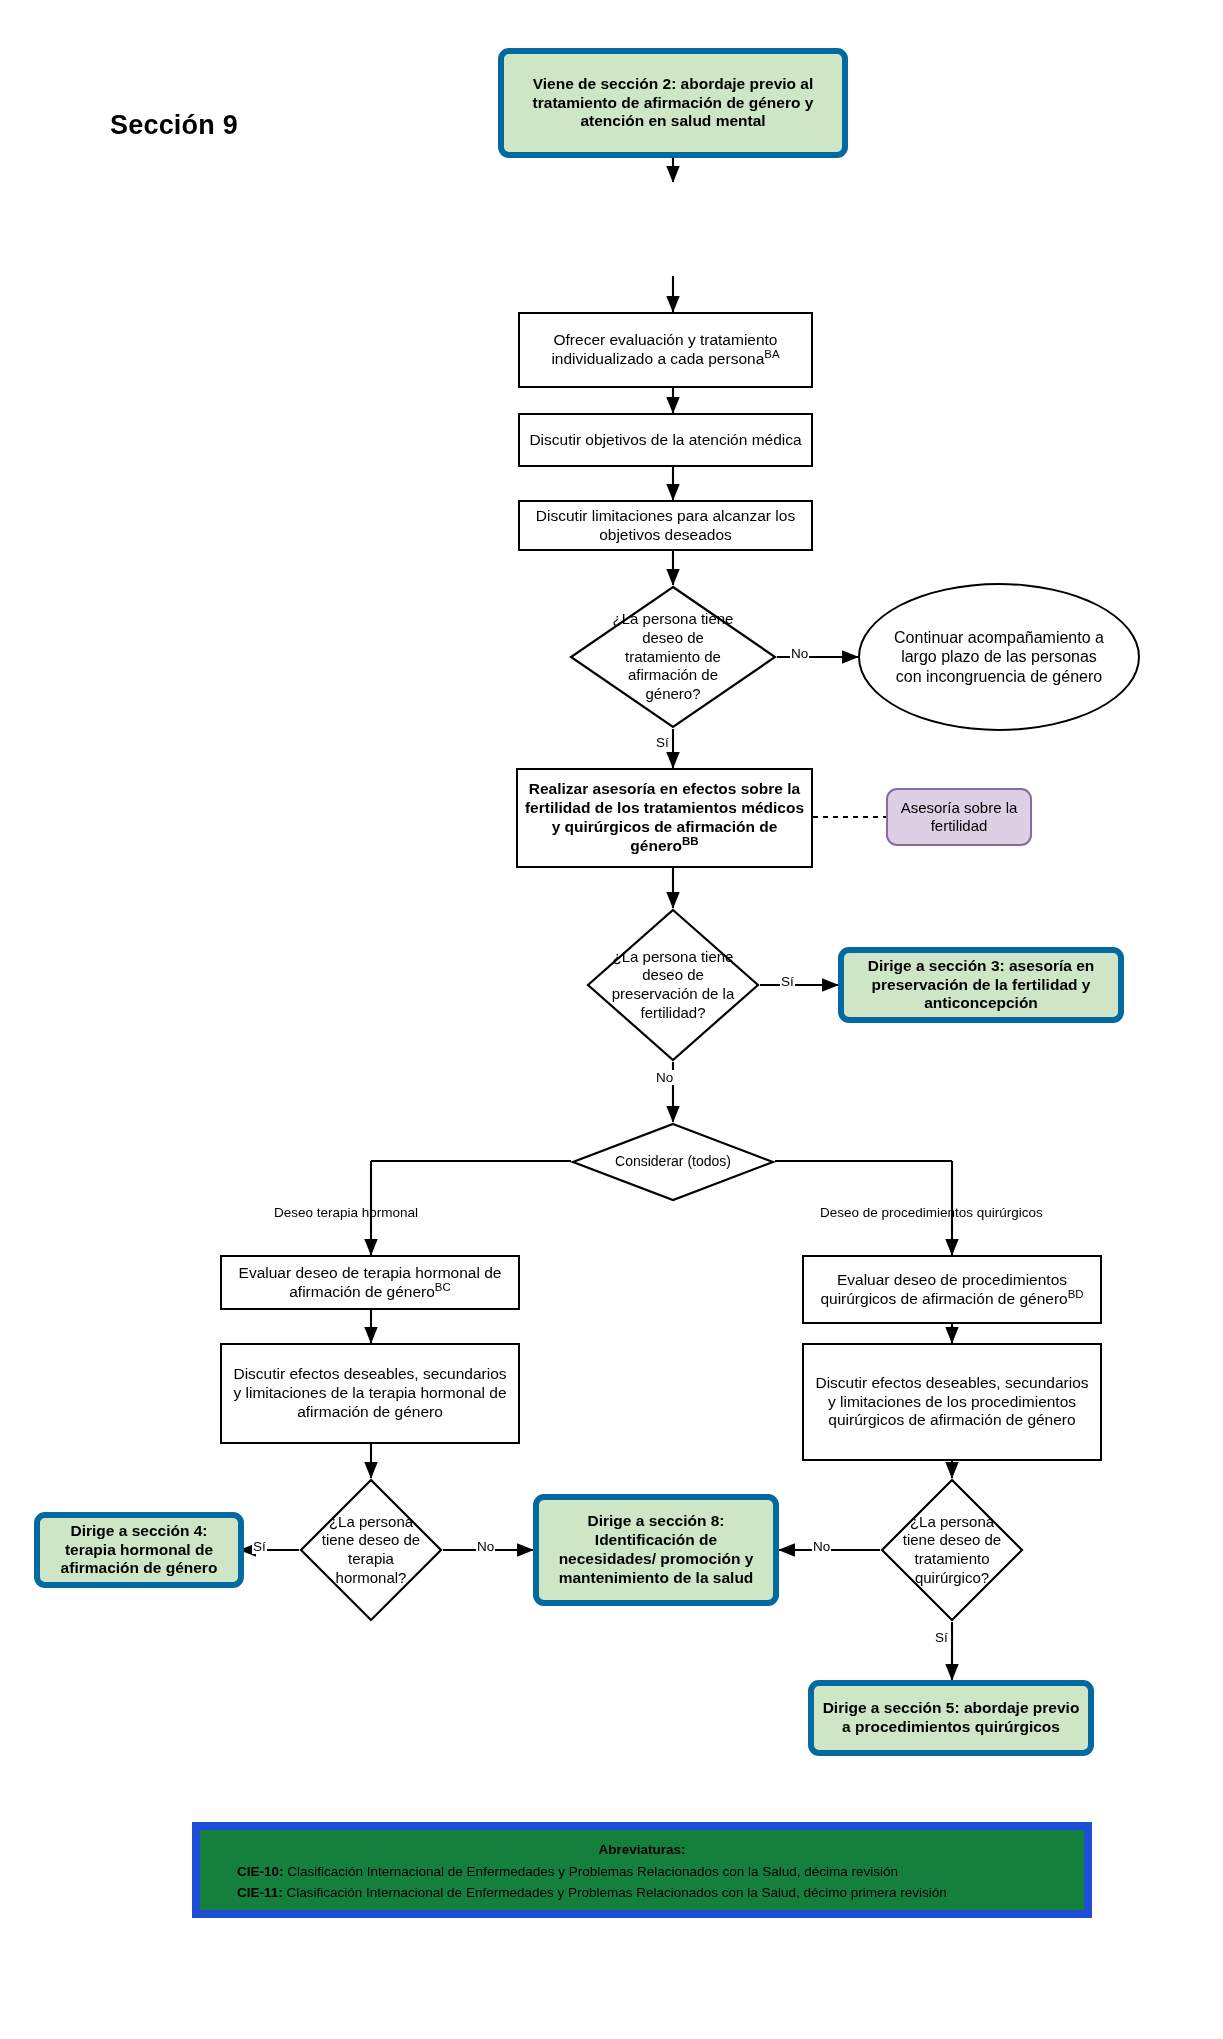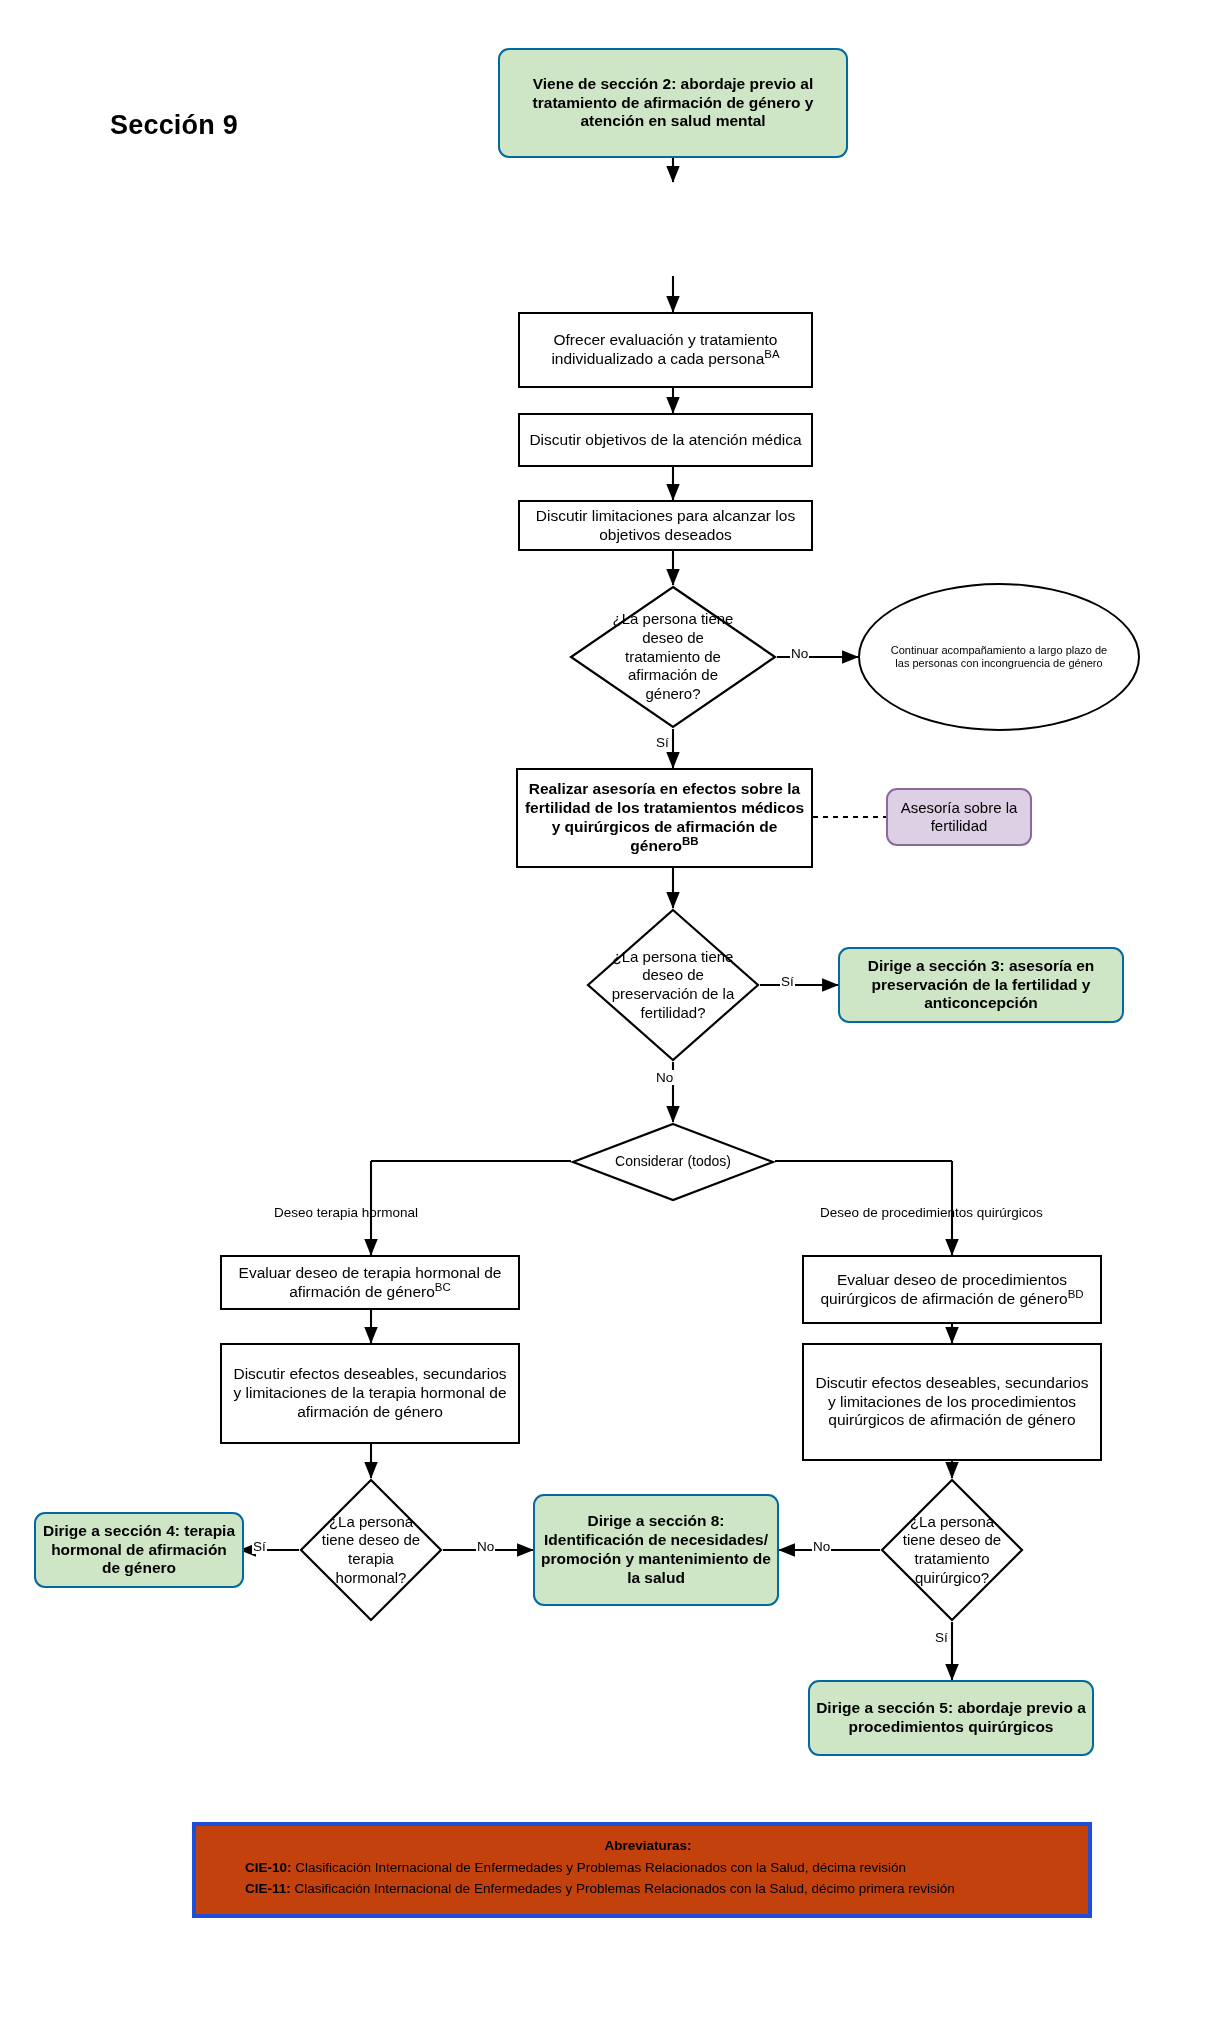--- a/index.html
+++ b/index.html
@@ -45,40 +45,40 @@
   
   .rect {
     border: 2px solid #000000;
     background: #ffffff;
     font-size: 15.5px;
   }
 
   
   .green {
     background: #cfe6c6;
-    border: 2px solid #0369a1;
+    border: 6px solid #0369a1;
     border-radius: 11px;
     font-size: 15.5px;
     font-weight: bold;
   }
 
   
   .purple {
     background: #ddcfe4;
     border: 2px solid #8a6a9e;
     border-radius: 11px;
     font-size: 15px;
   }
 
   
   .ellipse {
     border: 2px solid #000000;
     background: #ffffff;
     border-radius: 50%;
-    font-size: 11px;
+    font-size: 16px;
   }
 
   
   .parallelogram-wrap {
     position: absolute;
   }
   .parallelogram-wrap svg {
     position: absolute;
     left: 0; top: 0;
     overflow: visible;
@@ -129,26 +129,26 @@
     position: absolute;
     left: 0; top: 0;
     width: 1223px;
     height: 2039px;
     pointer-events: none;
   }
 
   
   #abbrev {
     position: absolute;
-    border: 4px solid #1d4ed8;
-    background: #c2410c;
+    border: 8px solid #1d4ed8;
+    background: #15803d;
     box-sizing: border-box;
     font-size: 13.5px;
     line-height: 1.5;
-    padding: 10px 14px 12px 26px;
+    padding: 10px 14px 12px 14px;
   }
   #abbrev .ab-title {
     text-align: center;
     font-weight: bold;
     margin-bottom: 2px;
   }
   #abbrev .ab-line { text-align: left; margin-left: 23px; }
   #abbrev .ab-key { font-weight: bold; }
 
   sup { font-size: 0.74em; vertical-align: super; line-height: 0; }

